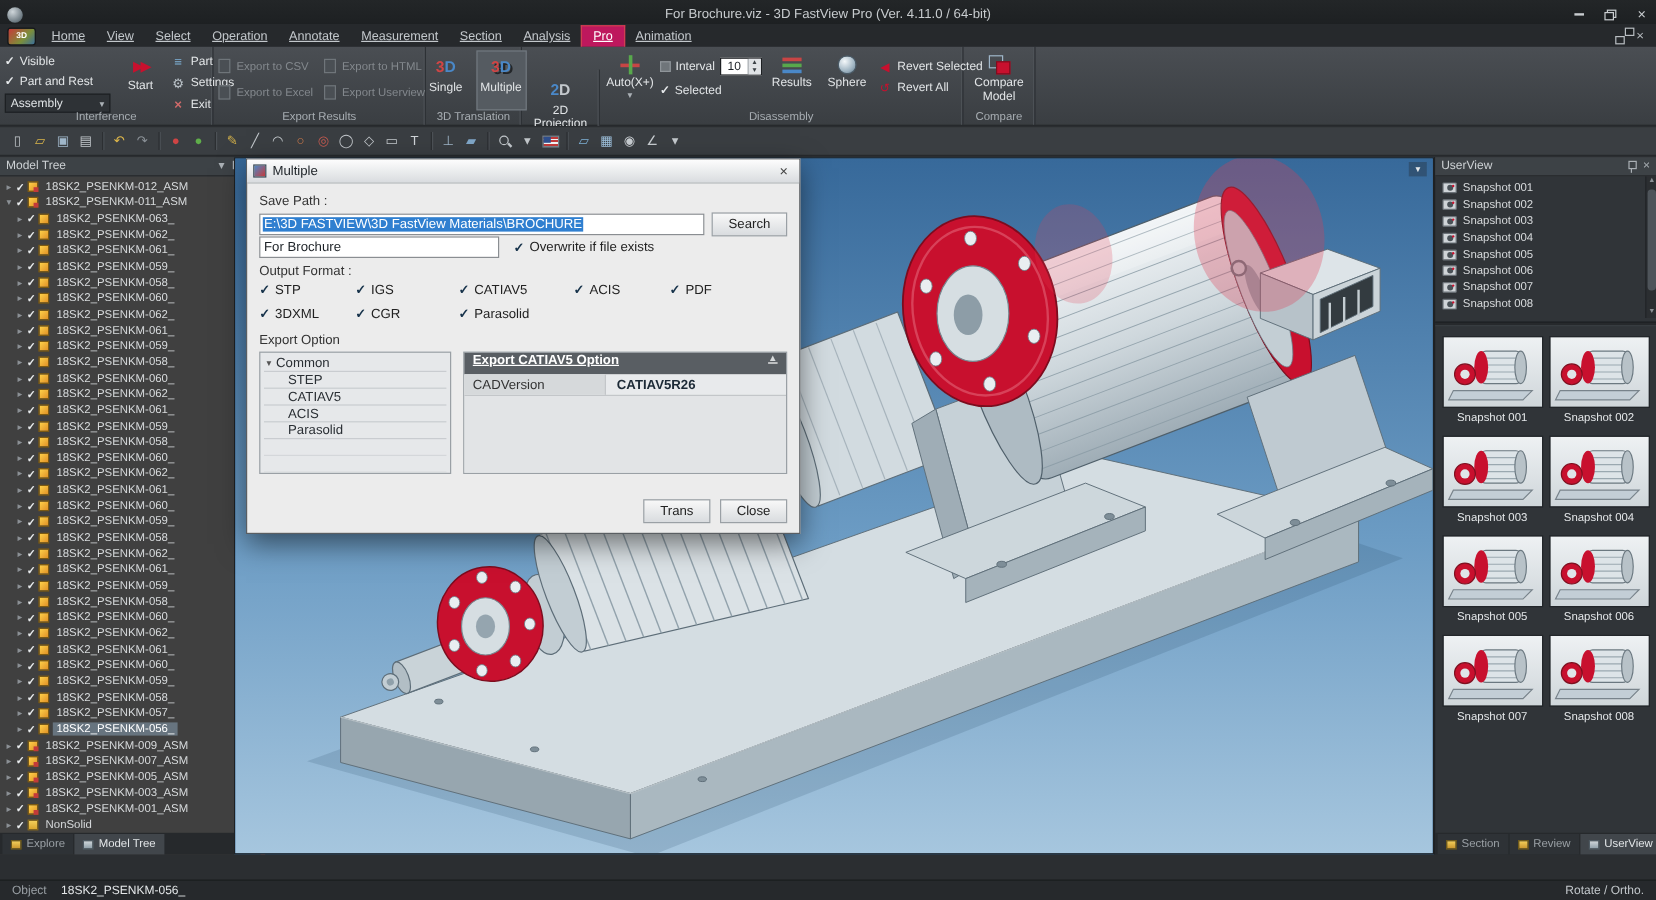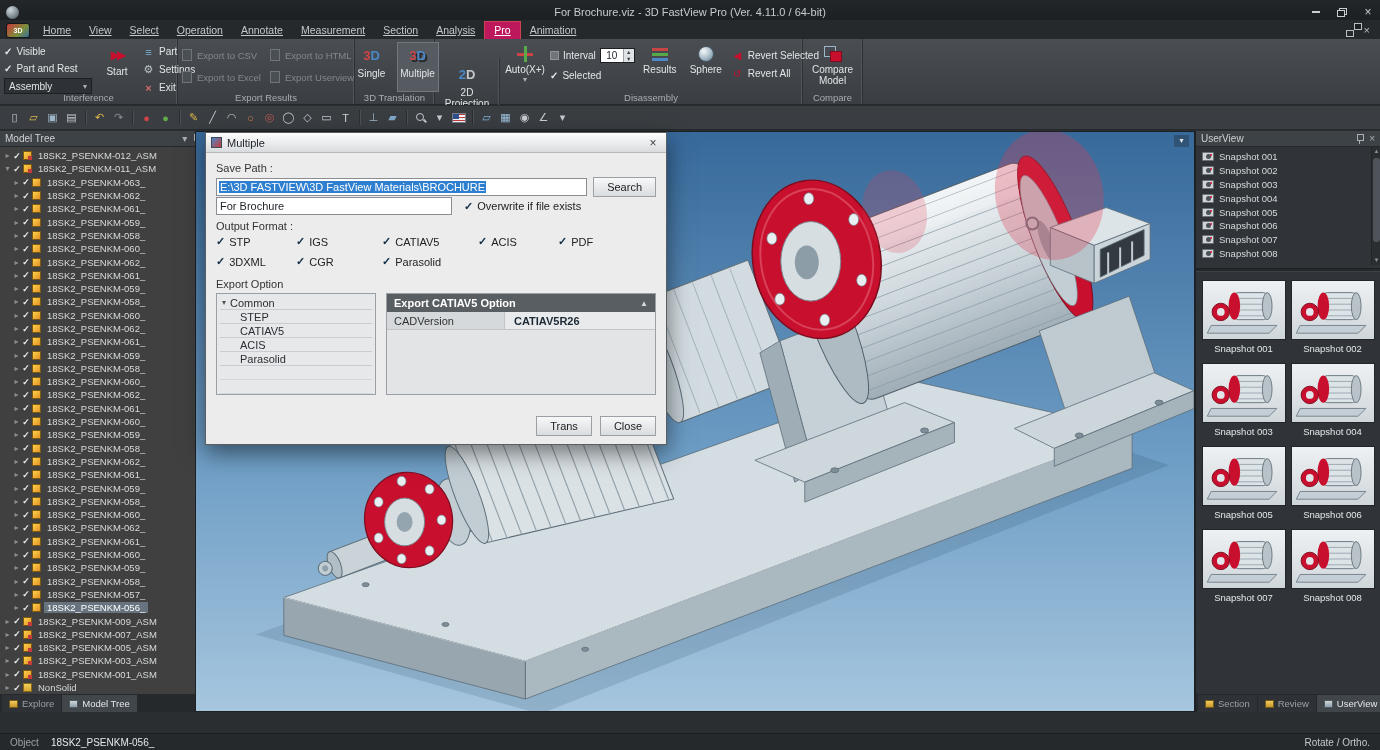--- a/index.html
+++ b/index.html
@@ -159,33 +159,33 @@
   .dlg-title .t{flex:1;color:#1c2126;}
   .dlg-x{width:16px;height:14px;display:flex;align-items:center;justify-content:center;color:#444;font-size:12px;}
   .dlg-body{padding:4px 10px;position:relative;height:291px;}
   .lbl{margin:5px 0 3px;color:#333;}
   .path-row{display:flex;gap:6px;align-items:center;}
   .path-input{flex:1;height:18px;background:#fff;border:1px solid #8a8e92;display:flex;align-items:center;padding:0 2px;overflow:hidden;}
   .seltext{background:#2f7fd0;color:#fff;white-space:nowrap;padding:0 1px;}
   .btn{height:20px;padding:0 13px;background:linear-gradient(#f8f8f8,#d9dcdf);border:1px solid #9aa0a5;font-size:11px;
        font-family:"Liberation Sans",sans-serif;color:#222;}
   .fn-row{display:flex;align-items:center;gap:12px;}
-  .fn-input{width:236px;height:18px;border:1px solid #8a8e92;background:#fff;padding:0 3px;font-size:11px;font-family:"Liberation Sans",sans-serif;color:#1c2126;}
+  .fn-input{width:200px;height:18px;border:1px solid #8a8e92;background:#fff;padding:0 3px;font-size:11px;font-family:"Liberation Sans",sans-serif;color:#1c2126;}
   .chk{display:flex;align-items:center;gap:4px;}
   .dck{color:#16324a;font-weight:bold;}
   .fmt-grid{display:grid;grid-template-columns:80px 86px 96px 80px 70px;row-gap:7px;margin:3px 0 2px;}
   .fmt{display:flex;align-items:center;gap:4px;}
   .exp-wrap{display:flex;gap:10px;margin-top:3px;}
   .opt-tree{width:160px;height:102px;border:1px solid #9aa0a5;background:#e6e8ea;padding:2px 3px;}
   .ot-row{display:flex;align-items:center;gap:4px;height:14px;border-bottom:1px solid #c9ccd0;padding:0 2px;color:#2a2f34;}
   .ot-row.item{padding-left:20px;}
   .ot-row.empty{border-bottom:1px solid #d4d7da;}
   .ow{font-size:8px;color:#555;}
   .opt-panel{flex:1;height:102px;border:1px solid #9aa0a5;background:#dfe1e3;display:flex;flex-direction:column;}
-  .opt-head{height:18px;background:#595e63;color:#fff;display:flex;align-items:center;padding:0 7px;font-weight:bold;}
+  .opt-head{height:18px;background:#595e63;color:#fff;display:flex;align-items:flex-start;padding:0 7px;font-weight:bold;text-decoration:underline;}
   .opt-head .clps{margin-left:auto;font-size:8px;color:#d7dadc;}
   .opt-row{display:flex;height:18px;border-bottom:1px solid #c3c6c9;background:#e8eaec;}
   .opt-row .k{width:118px;padding:3px 7px;background:#d6d9db;border-right:1px solid #c3c6c9;color:#333;}
   .opt-row .v{padding:3px 9px;font-weight:bold;color:#1c2a36;}
   .opt-fill{flex:1;background:#e2e4e6;}
   .dlg-btns{position:absolute;right:10px;bottom:8px;display:flex;gap:8px;}
 
   svg{display:block;}
 </style>
 </head>

